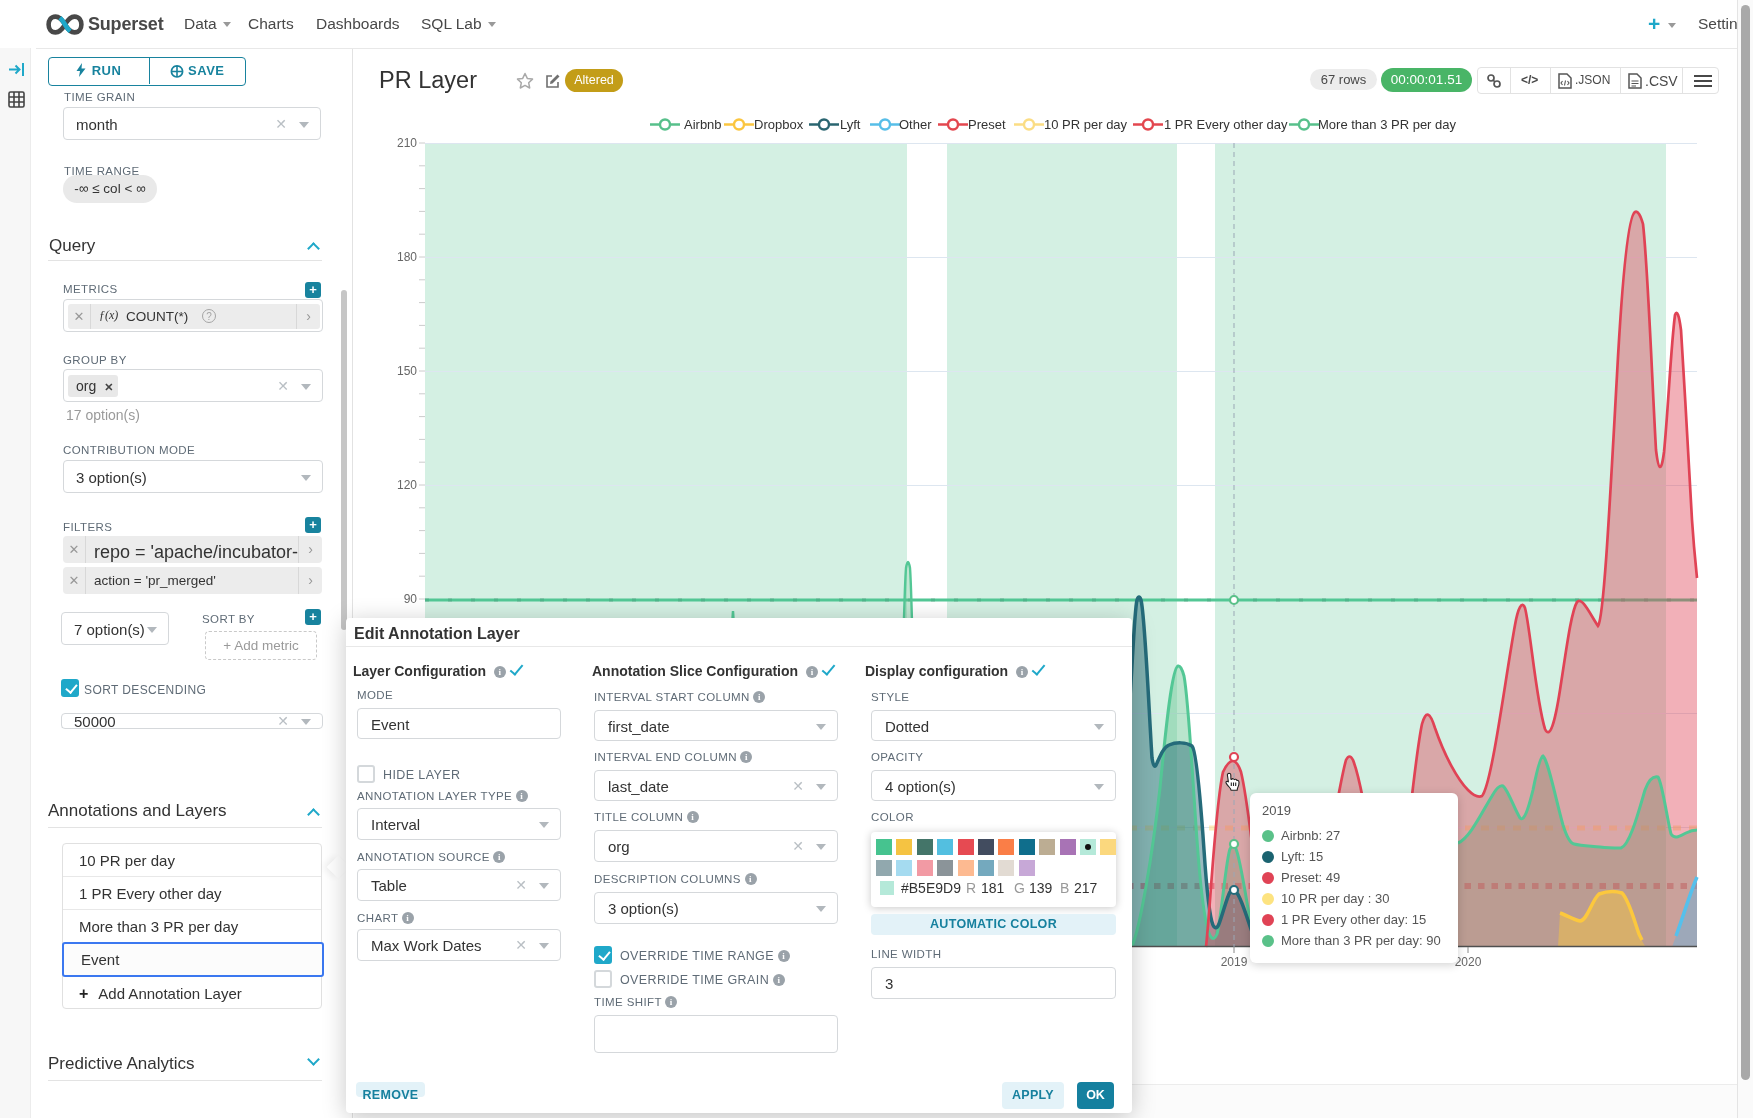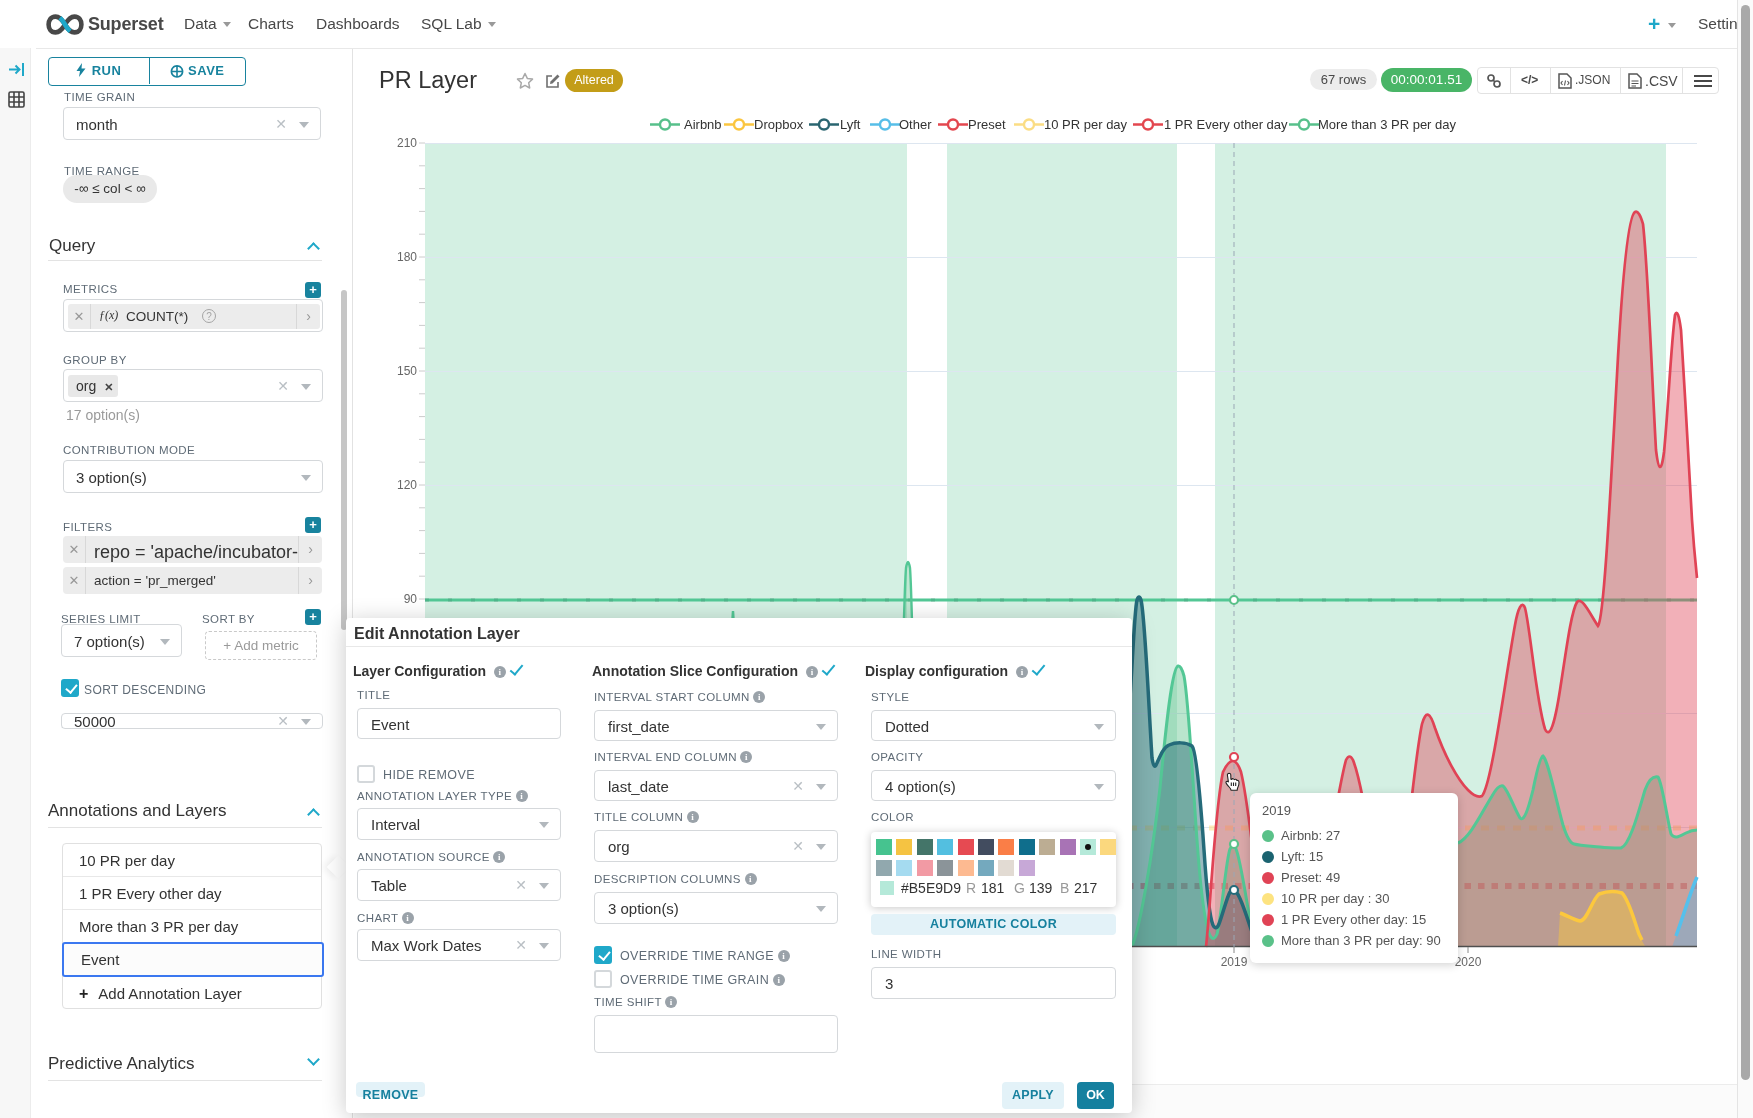--- a/index.html
+++ b/index.html
@@ -136,21 +136,21 @@
     <span class="abs" style="right:0;top:0;width:24px;height:27px;border-left:1px solid #d8d8d8;color:#989898;font-size:14px;text-align:center;line-height:26px">›</span>
   </div>
   <div class="abs" style="left:31px;top:519px;width:259px;height:27px;background:#ececec;border-radius:4px">
     <span class="abs" style="left:0;top:0;width:23px;height:27px;border-right:1px solid #d8d8d8;color:#989898;font-size:13px;text-align:center;line-height:27px">✕</span>
     <span class="abs" style="left:31px;top:6px;font-size:13.5px;color:#333">action = 'pr_merged'</span>
     <span class="abs" style="right:0;top:0;width:24px;height:27px;border-left:1px solid #d8d8d8;color:#989898;font-size:14px;text-align:center;line-height:26px">›</span>
   </div>
   <div class="lbl" style="left:29px;top:565px">SERIES LIMIT</div>
   <div class="lbl" style="left:170px;top:565px">SORT BY</div>
   <div class="plus" style="left:273px;top:561px">+</div>
-  <div class="sel" style="left:29px;top:576px;width:121px;height:33px">
+  <div class="sel" style="left:29px;top:564px;width:108px;height:33px">
       <span class="txt">7 option(s)</span>
       <span class="dcaret"></span>
     </div>
   <div class="abs" style="left:173px;top:583px;width:112px;height:29px;border:1.5px dashed #c9c9c9;border-radius:4px;text-align:center;line-height:27px;font-size:13.5px;color:#9a9a9a">+ Add metric</div>
   <div class="cb on" style="left:29px;top:631px"></div>
   <div class="lbl" style="left:52px;top:635px;font-size:12px">SORT DESCENDING</div>
   <div class="lbl" style="left:29px;top:670px">ROW LIMIT</div>
   <div class="sel" style="left:29px;top:665px;width:262px;height:16px">
       <span class="txt">50000</span>
       <span class="selx">✕</span>
@@ -383,26 +383,26 @@
   </svg>
   <div class="abs" style="left:0;top:1036px;width:1383px;height:1px;background:#ececec"></div>
   <div class="abs" style="left:0;top:1037px;width:1383px;height:33px;background:#fbfbfb"></div>
 </div>
 <div class="abs" style="left:330px;top:859px;width:16px;height:16px;background:#fff;transform:rotate(45deg);box-shadow:-3px 3px 6px rgba(0,0,0,.06);z-index:9"></div>
 <div id="modal">
   <div class="abs" style="left:8px;top:7px;font-size:16px;font-weight:bold;color:#333">Edit Annotation Layer</div>
   <div class="abs" style="left:0;top:28px;width:786px;height:1px;background:#e8e8e8"></div>
 
   <div class="colh" style="left:7px;top:44px">Layer Configuration &nbsp;<span class="info">i</span><span class="bluecheck"></span></div>
-  <div class="mlbl" style="left:11px;top:71px">TITLE</div>
+  <div class="mlbl" style="left:11px;top:71px">MODE</div>
   <div class="minp" style="left:11px;top:90px;width:204px;height:31px">
       <span class="txt">Event</span>
     </div>
   <div class="cb" style="left:11px;top:147px"></div>
-  <div class="mlbl" style="left:37px;top:150px;font-size:12.5px">HIDE REMOVE</div>
+  <div class="mlbl" style="left:37px;top:150px;font-size:12.5px">HIDE LAYER</div>
   <div class="mlbl" style="left:11px;top:172px">ANNOTATION LAYER TYPE <span class="info">i</span></div>
   <div class="minp" style="left:11px;top:190px;width:204px;height:32px">
       <span class="txt">Interval</span>
       <span class="dcaret"></span>
     </div>
   <div class="mlbl" style="left:11px;top:233px">ANNOTATION SOURCE <span class="info">i</span></div>
   <div class="minp" style="left:11px;top:251px;width:204px;height:32px">
       <span class="txt">Table</span>
       <span class="selx">✕</span>
       <span class="dcaret"></span>

